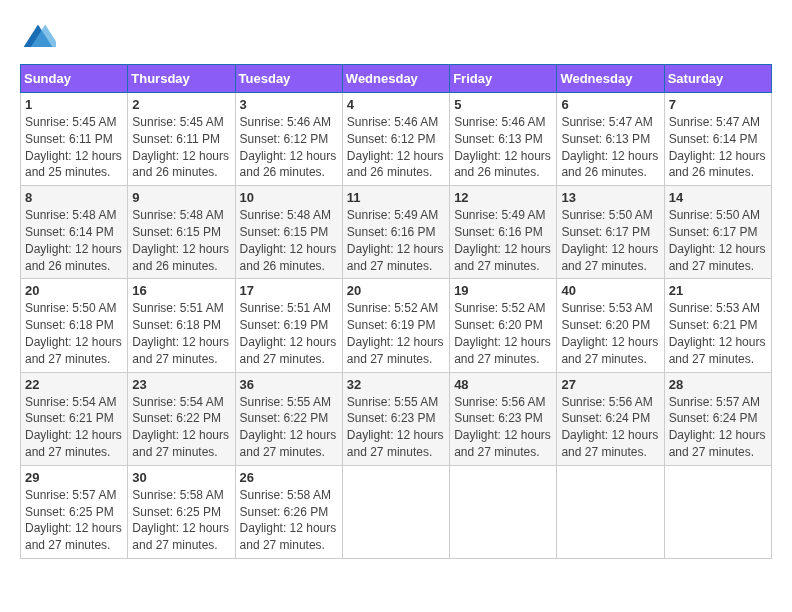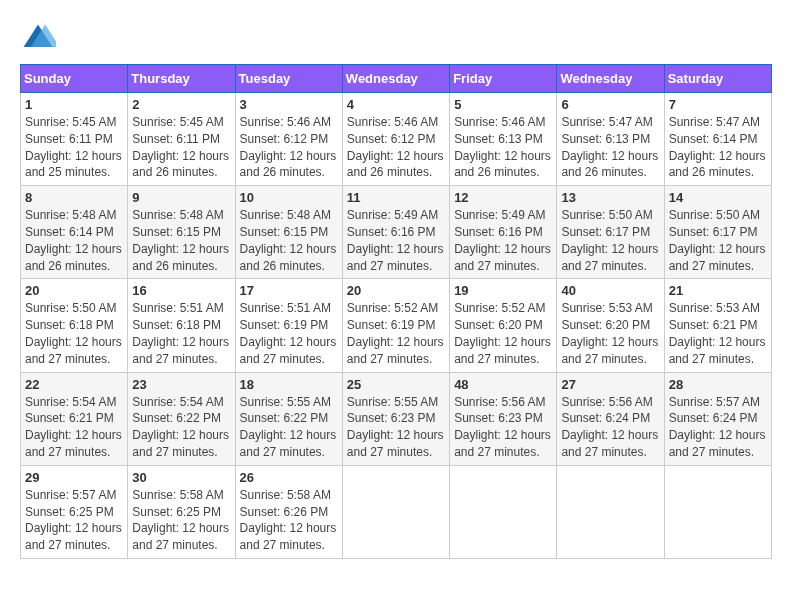--- a/index.html
+++ b/index.html
@@ -220,25 +220,25 @@
         <tr>
           <td>
         <span class="day-number">22</span>
         <span class="day-info">Sunrise: 5:54 AM<br>Sunset: 6:21 PM<br>Daylight: 12 hours and 27 minutes.</span>
       </td>
           <td>
         <span class="day-number">23</span>
         <span class="day-info">Sunrise: 5:54 AM<br>Sunset: 6:22 PM<br>Daylight: 12 hours and 27 minutes.</span>
       </td>
           <td>
-        <span class="day-number">18</span>
+        <span class="day-number">36</span>
         <span class="day-info">Sunrise: 5:55 AM<br>Sunset: 6:22 PM<br>Daylight: 12 hours and 27 minutes.</span>
       </td>
           <td>
-        <span class="day-number">25</span>
+        <span class="day-number">32</span>
         <span class="day-info">Sunrise: 5:55 AM<br>Sunset: 6:23 PM<br>Daylight: 12 hours and 27 minutes.</span>
       </td>
           <td>
         <span class="day-number">48</span>
         <span class="day-info">Sunrise: 5:56 AM<br>Sunset: 6:23 PM<br>Daylight: 12 hours and 27 minutes.</span>
       </td>
           <td>
         <span class="day-number">27</span>
         <span class="day-info">Sunrise: 5:56 AM<br>Sunset: 6:24 PM<br>Daylight: 12 hours and 27 minutes.</span>
       </td>

